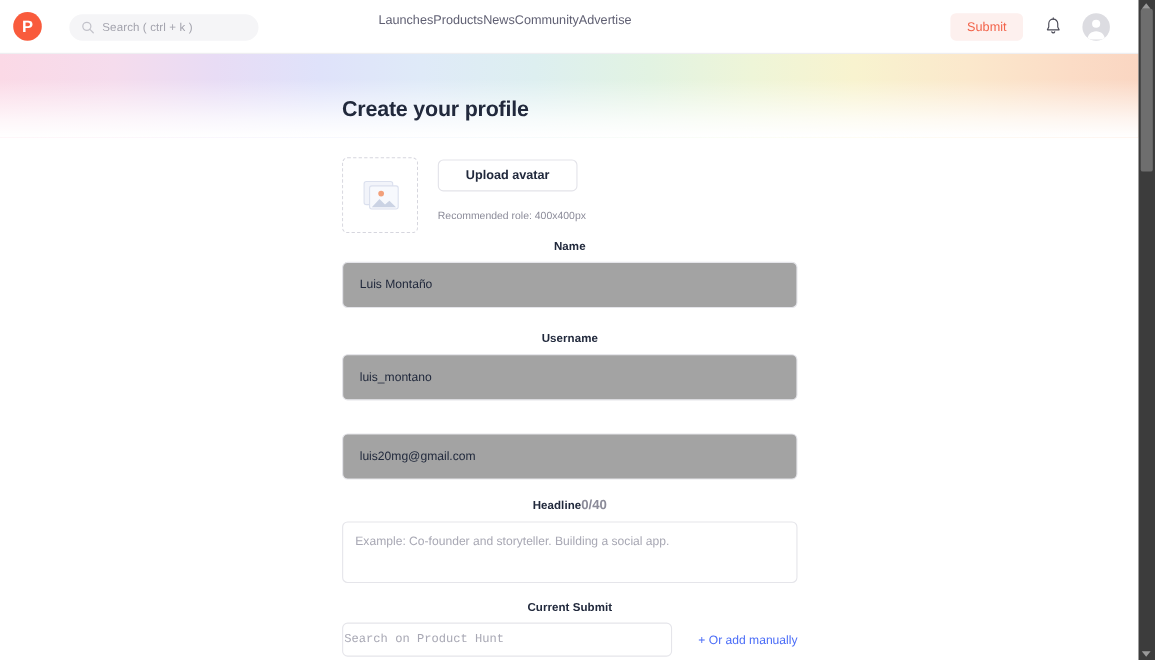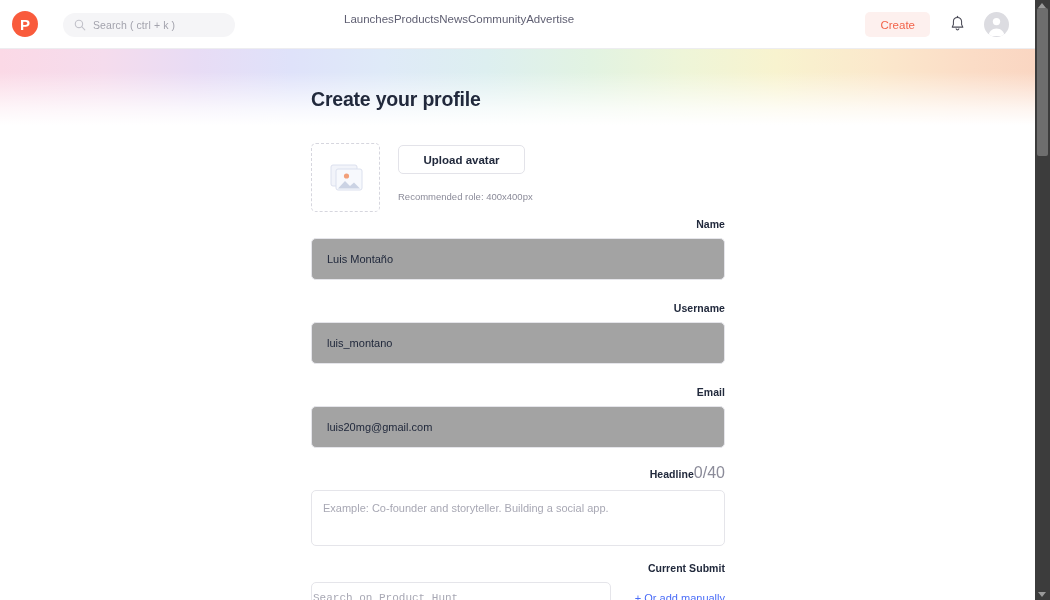--- a/index.html
+++ b/index.html
@@ -201,32 +201,33 @@
     top: 51px;
     font-size: 9.5px;
     color: #8b8b99;
     white-space: nowrap;
   }
 
   .field { margin-bottom: 0; }
 
   .label-row {
     display: flex;
-    justify-content: flex-end;
+    justify-content: center;
     align-items: baseline;
   }
   .field-label {
     font-size: 10.5px;
     font-weight: bold;
     color: #21293c;
     letter-spacing: .05px;
   }
   .char-count {
-    font-size: 16px;
+    font-size: 12px;
     color: #8b8b99;
+    font-weight: bold;
   }
 
   .text-input {
     display: block;
     width: 414px;
     height: 42px;
     margin-top: 8px;
     padding: 0 15px;
     border: 1px solid #e5e5ea;
     border-radius: 5px;
@@ -337,21 +338,21 @@
     </div>
 
     <div class="nav-links">
       <span class="nav-link">Launches</span>
       <span class="nav-link">Products</span>
       <span class="nav-link">News</span>
       <span class="nav-link">Community</span>
       <span class="nav-link">Advertise</span>
     </div>
 
-    <button class="submit-btn">Create</button>
+    <button class="submit-btn">Submit</button>
 
     <div class="bell-btn">
       <svg width="19" height="20" viewBox="0 0 20 20">
         <path d="M10 3.1c-2.5 0-4.3 1.9-4.3 4.3v3.1L4.4 13.3h11.2l-1.3-2.8V7.4c0-2.4-1.8-4.3-4.3-4.3z" fill="none" stroke="#4b4b57" stroke-width="1.1" stroke-linejoin="round"></path>
         <path d="M8.6 15.1c.2.7.7 1.1 1.4 1.1s1.2-.4 1.4-1.1" fill="none" stroke="#4b4b57" stroke-width="1.1" stroke-linecap="round"></path>
         <line x1="10" y1="1.9" x2="10" y2="3.1" stroke="#4b4b57" stroke-width="1.1" stroke-linecap="round"></line>
       </svg>
     </div>
 
     <div class="nav-avatar">
@@ -392,23 +393,20 @@
     <div class="field">
       <div class="label-row">
         <span class="field-label">Username</span>
       </div>
       <input class="text-input" type="text" value="luis_montano" style="">
     </div>
 
     <div class="gap-22"></div>
 
     <div class="field">
-      <div class="label-row">
-        <span class="field-label">Email</span>
-      </div>
       <input class="text-input" type="text" value="luis20mg@gmail.com" style="">
     </div>
 
     <div class="gap-16"></div>
 
     <div class="field">
       <div class="label-row">
         <span class="field-label">Headline</span>
         <span class="char-count">0/40</span>
       </div>

